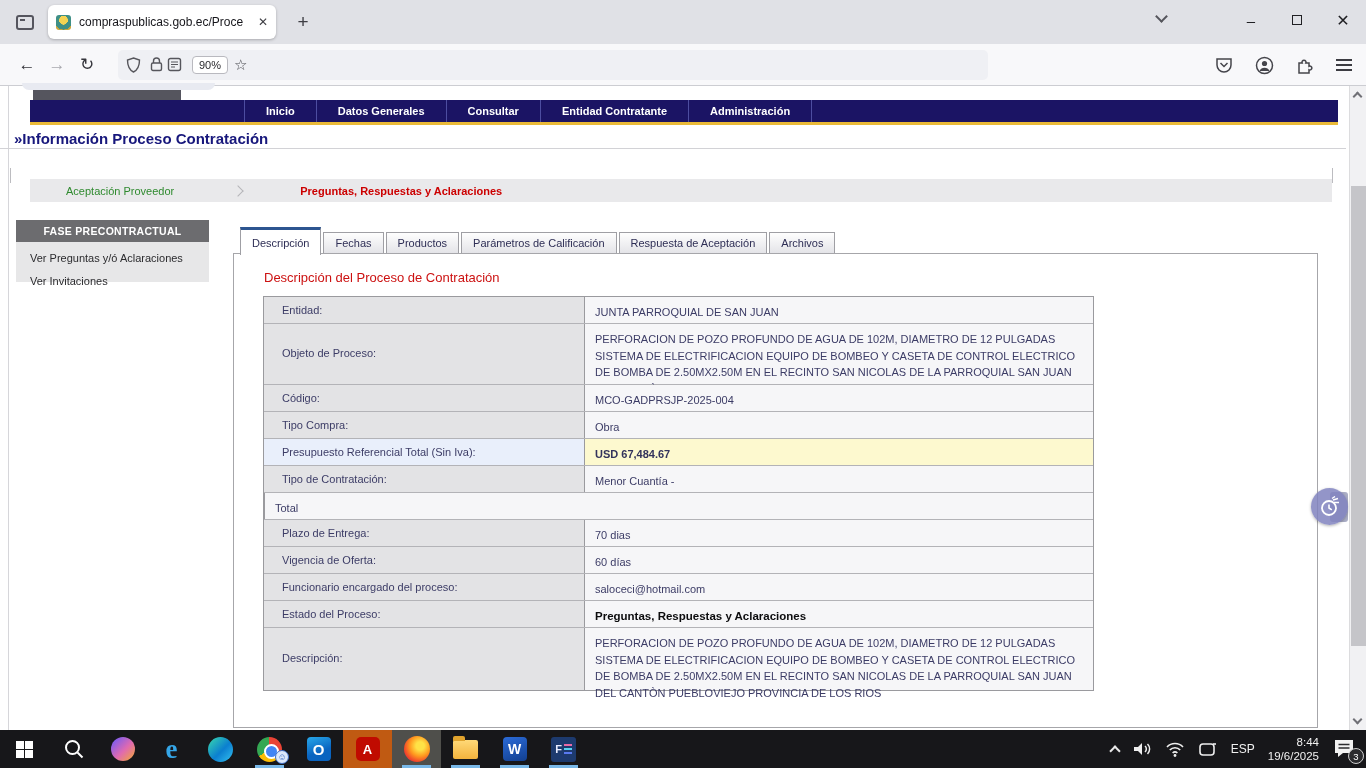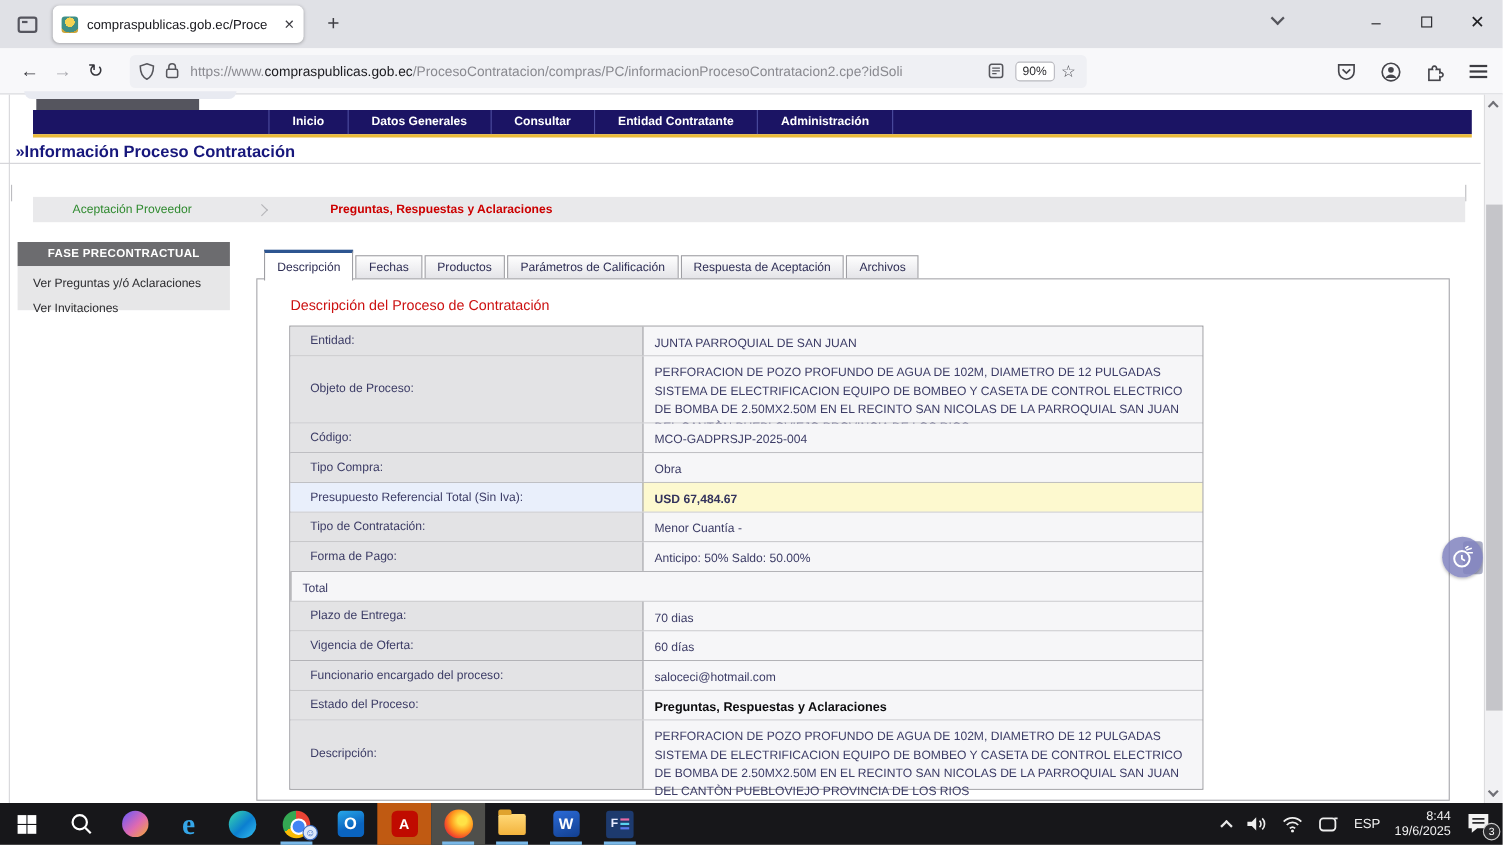--- a/index.html
+++ b/index.html
@@ -198,21 +198,20 @@
   <div class="navbtn" id="btn-fwd">→</div>
   <div class="navbtn">↻</div>
   <div id="urlbar">
     <svg width="15" height="16" viewBox="0 0 15 16">
         <path d="M7.5 1 L13.5 3 C13.5 9 11.5 13 7.5 15 C3.5 13 1.5 9 1.5 3 Z" fill="none" stroke="#56565c" stroke-width="1.4"></path>
       </svg>
     <svg style="margin-left:9px" width="13" height="15" viewBox="0 0 13 15">
         <rect x="1.5" y="6" width="10" height="7.5" rx="1.5" fill="none" stroke="#56565c" stroke-width="1.4"></rect>
         <path d="M3.5 6 V4 a3 3 0 0 1 6 0 V6" fill="none" stroke="#56565c" stroke-width="1.4"></path>
       </svg>
-    <span id="urltext"><span>https://www.</span><span class="dom">compraspublicas.gob.ec</span><span>/ProcesoContratacion/compras/PC/informacionProcesoContratacion2.cpe?idSoli</span></span>
     <svg id="reader-icon" width="15" height="15" viewBox="0 0 15 15">
         <rect x="1.5" y="1.5" width="12" height="12" rx="2" fill="none" stroke="#56565c" stroke-width="1.4"></rect>
         <path d="M4 5 h7 M4 7.5 h7 M4 10 h4" stroke="#56565c" stroke-width="1.2"></path>
       </svg>
     <span id="zoom-chip">90%</span>
     <span class="star">☆</span>
   </div>
 </div>
 <div id="tb-right">
   <svg width="18" height="18" viewBox="0 0 18 18">
@@ -291,24 +290,20 @@
       </div>
       <div class="r h27 hl">
         <div class="lb">Presupuesto Referencial Total (Sin Iva):</div>
         <div class="vl">USD 67,484.67</div>
       </div>
       <div class="r h27">
         <div class="lb">Tipo de Contratación:</div>
         <div class="vl">Menor Cuantía -</div>
       </div>
       <div class="r h27">
-        <div class="lb">Forma de Pago:</div>
-        <div class="vl">Anticipo: 50% Saldo: 50.00%</div>
-      </div>
-      <div class="r h27">
         <div class="vl">Total</div>
       </div>
       <div class="r h27">
         <div class="lb">Plazo de Entrega:</div>
         <div class="vl">70 dias</div>
       </div>
       <div class="r h27">
         <div class="lb">Vigencia de Oferta:</div>
         <div class="vl">60 días</div>
       </div>

